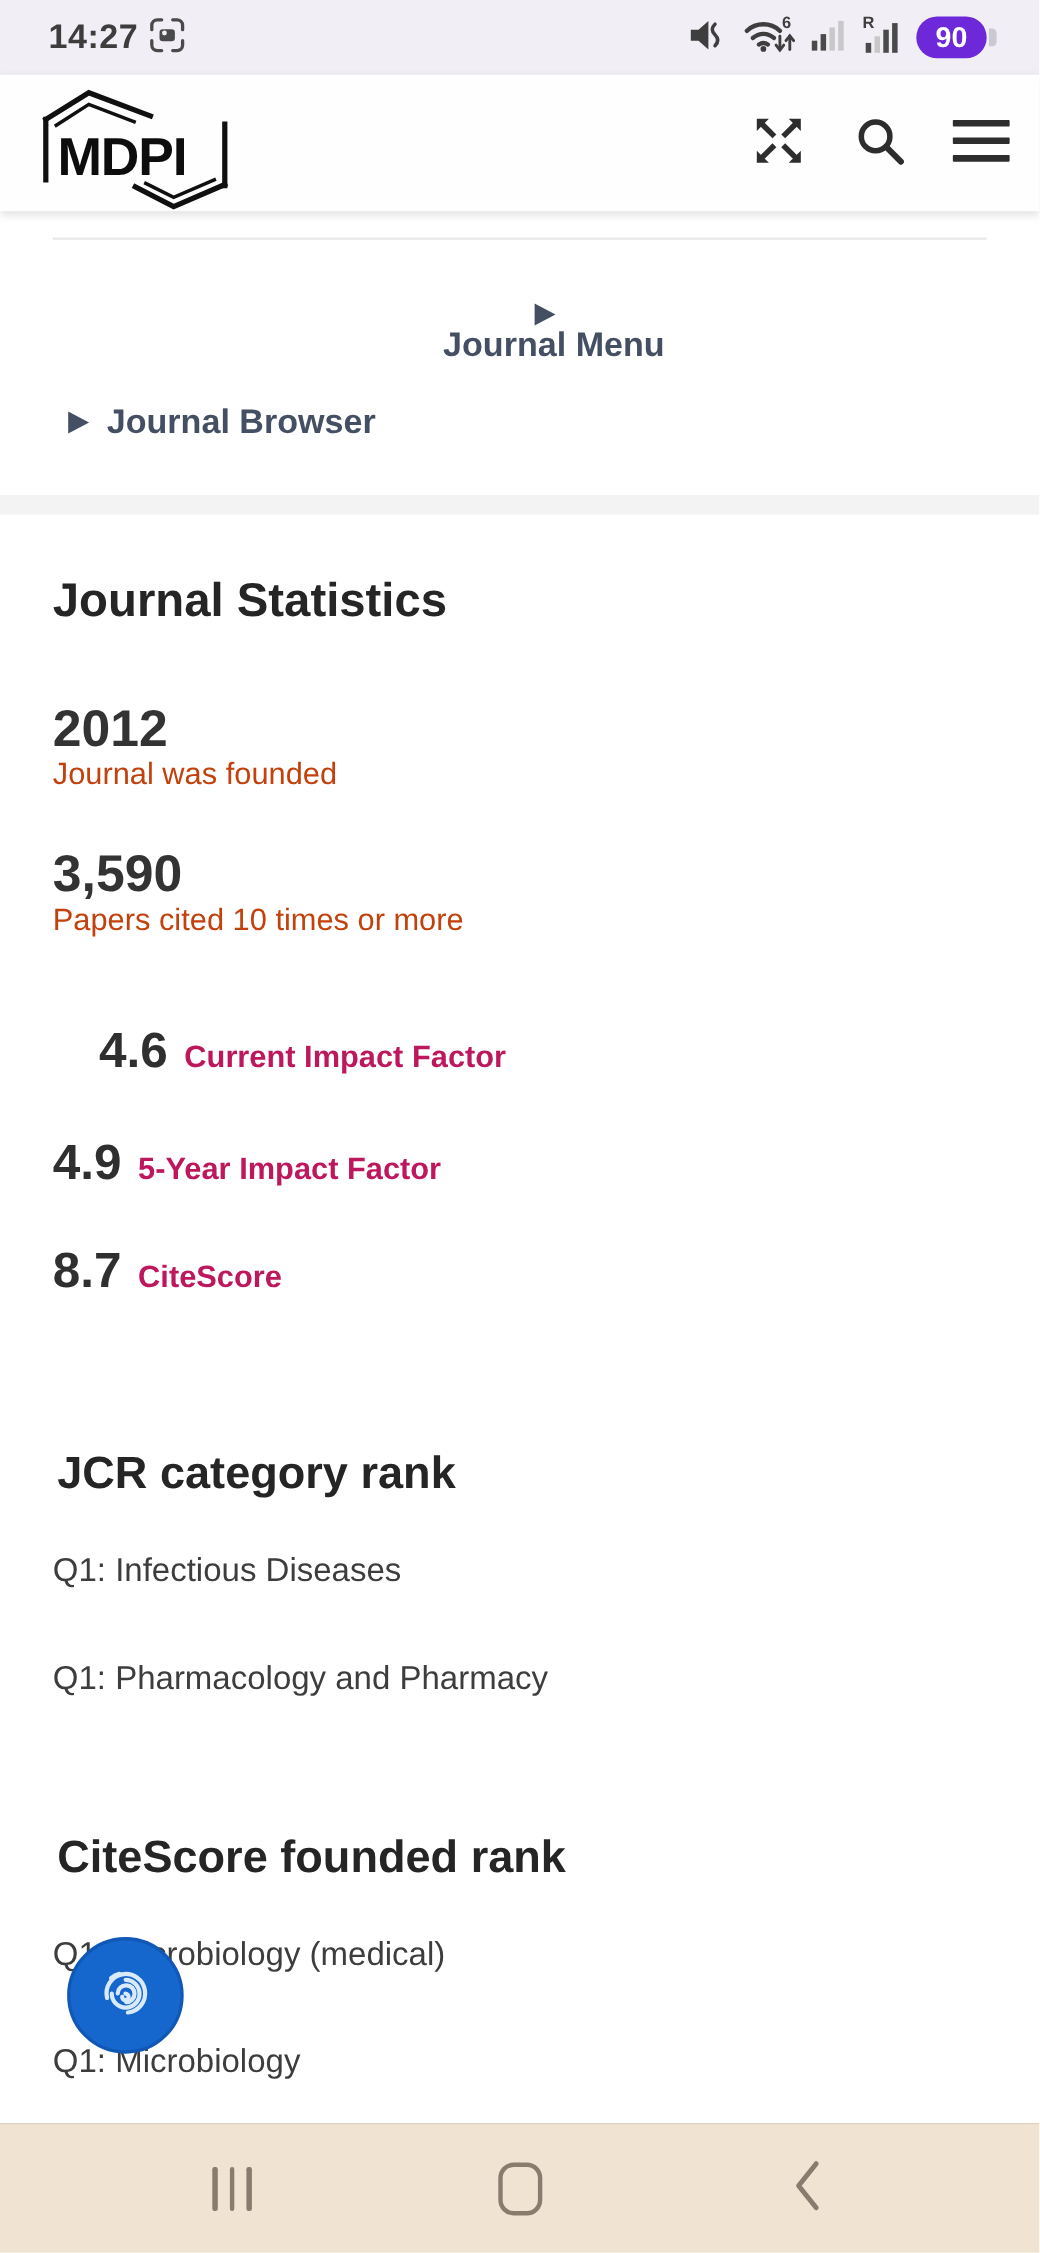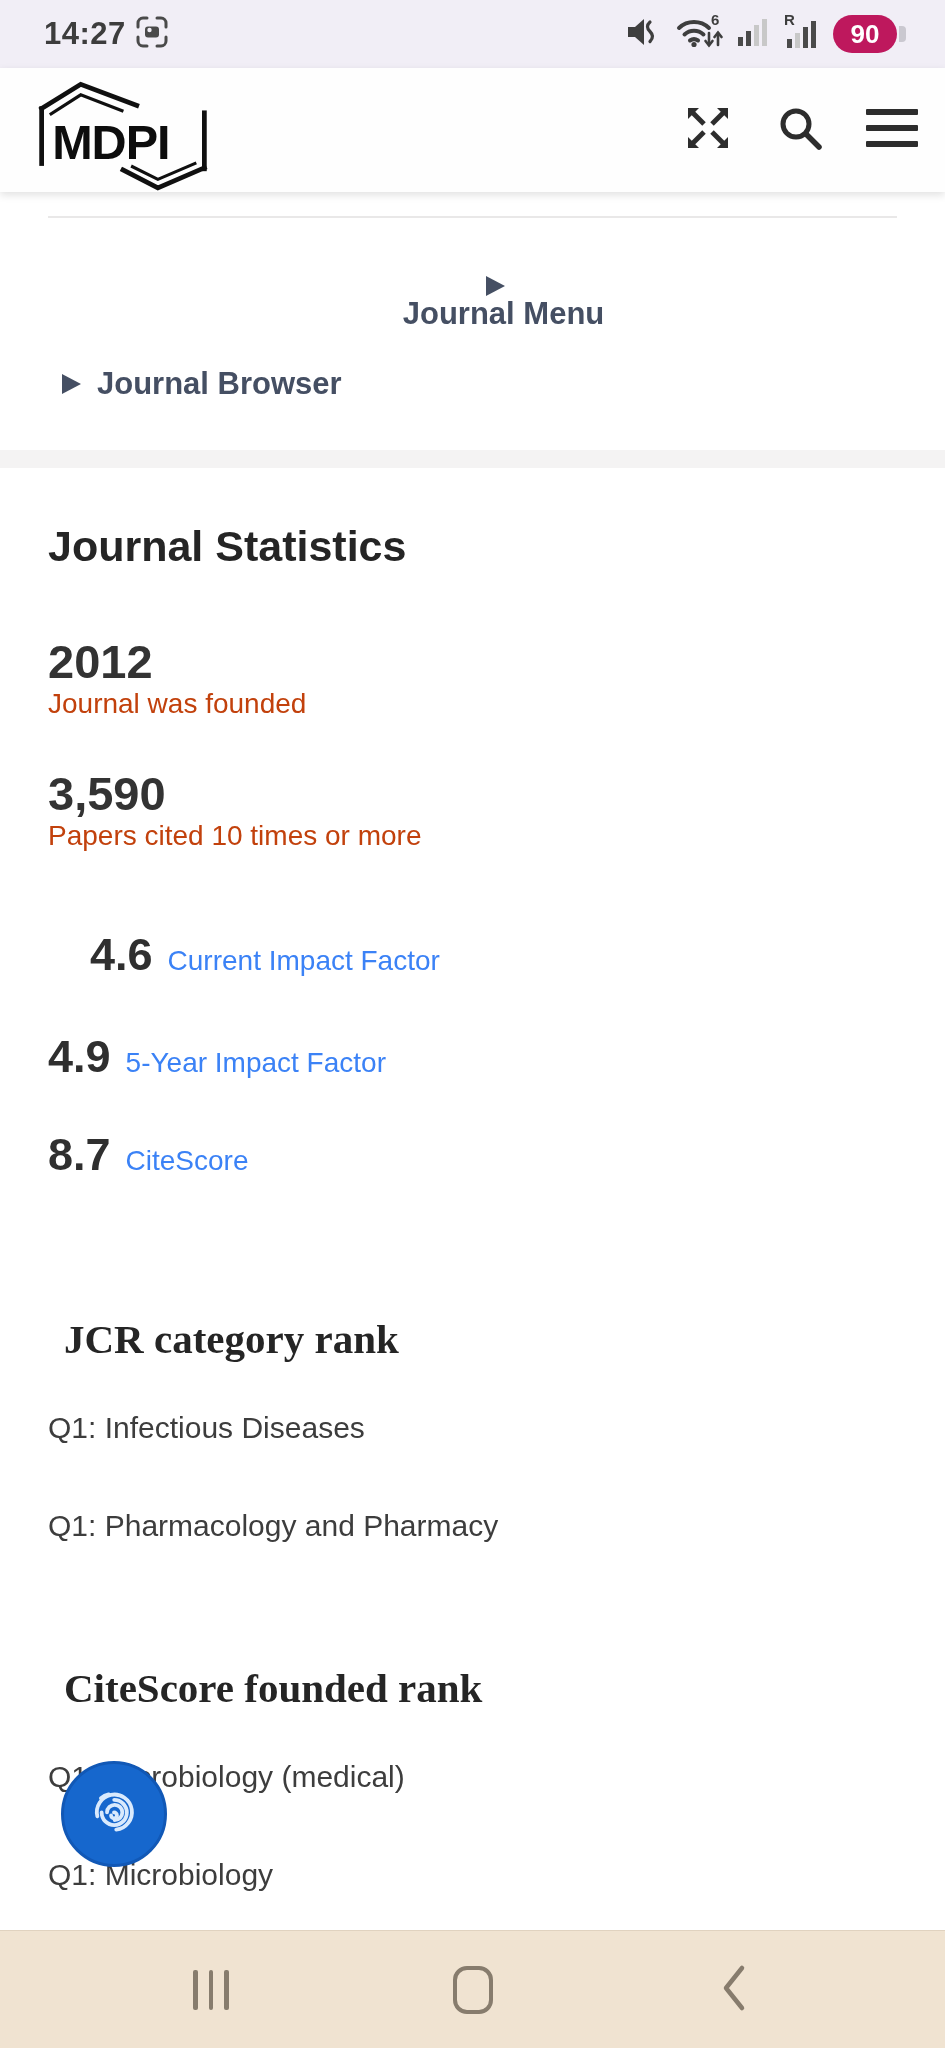--- a/index.html
+++ b/index.html
@@ -13,21 +13,21 @@
   
   .status-bar {
     height:68px; background:#f1eef6;
     display:flex; align-items:center; justify-content:space-between;
     padding:0 48px 0 44px;
   }
   .sb-left { display:flex; align-items:center; gap:8px; }
   .sb-time { font-size:31px; font-weight:700; color:#3d3d3d; letter-spacing:0.5px; }
   .sb-right { display:flex; align-items:center; gap:14px; }
   .battery-pill {
-    min-width:64px; height:38px; background:#be185d; border-radius:19px;
+    min-width:64px; height:38px; background:#6d28d9; border-radius:19px;
     color:#ffffff; font-size:26px; font-weight:700;
     display:flex; align-items:center; justify-content:center;
     position:relative; padding:0 10px;
   }
   .battery-pill::after {
     content:""; position:absolute; right:-9px; top:11px;
     width:7px; height:16px; background:#cac8d0; border-radius:0 4px 4px 0;
   }
 
   
@@ -64,22 +64,22 @@
   .content { background:#ffffff; padding:0 48px; }
   .page-title { margin:0; padding-top:50px; font-size:43px; font-weight:700; color:#252525; line-height:56px; }
   .stat-row { display:flex; align-items:baseline; margin-top:48px;flex-direction:column; }
   .stat-row.sr-first { margin-top:62px; }
   .stat-value { font-size:47px; font-weight:700; color:#333333; line-height:52px; margin-right:17px; }
   .stat-label { font-size:28px; color:#c2410c; }
   .metric-row { display:flex; align-items:baseline; margin-top:48px; }
   .metric-row.mr-first { margin-top:78px;margin-left:42px; }
   .metric-row.mr-2 { margin-top:52px; }
   .metric-value { font-size:45px; font-weight:700; color:#2f2f2f; line-height:50px; margin-right:15px; }
-  .metric-label { font-size:28px; font-weight:400; color:#3b82f6; }
-  .section-title { margin:16px; font-size:41px; font-weight:700; color:#252525; line-height:48px;font-family:Liberation Serif, serif; }
+  .metric-label { font-size:28px; font-weight:700; color:#be185d; }
+  .section-title { margin:4px; font-size:41px; font-weight:700; color:#252525; line-height:48px; }
   .jcr-title { margin-top:135px; }
   .cs-title { margin-top:120px; }
   .q-item { font-size:30px; color:#3d3d3d; line-height:36px; margin-top:47px; }
   .q-item.q-second { margin-top:62px; }
 
   
   .fingerprint-btn {
     position:absolute; left:61px; top:1761px; width:106px; height:106px;
     border-radius:50%; background:#1667cd; border:3px solid #1158b6;
     display:flex; align-items:center; justify-content:center;

